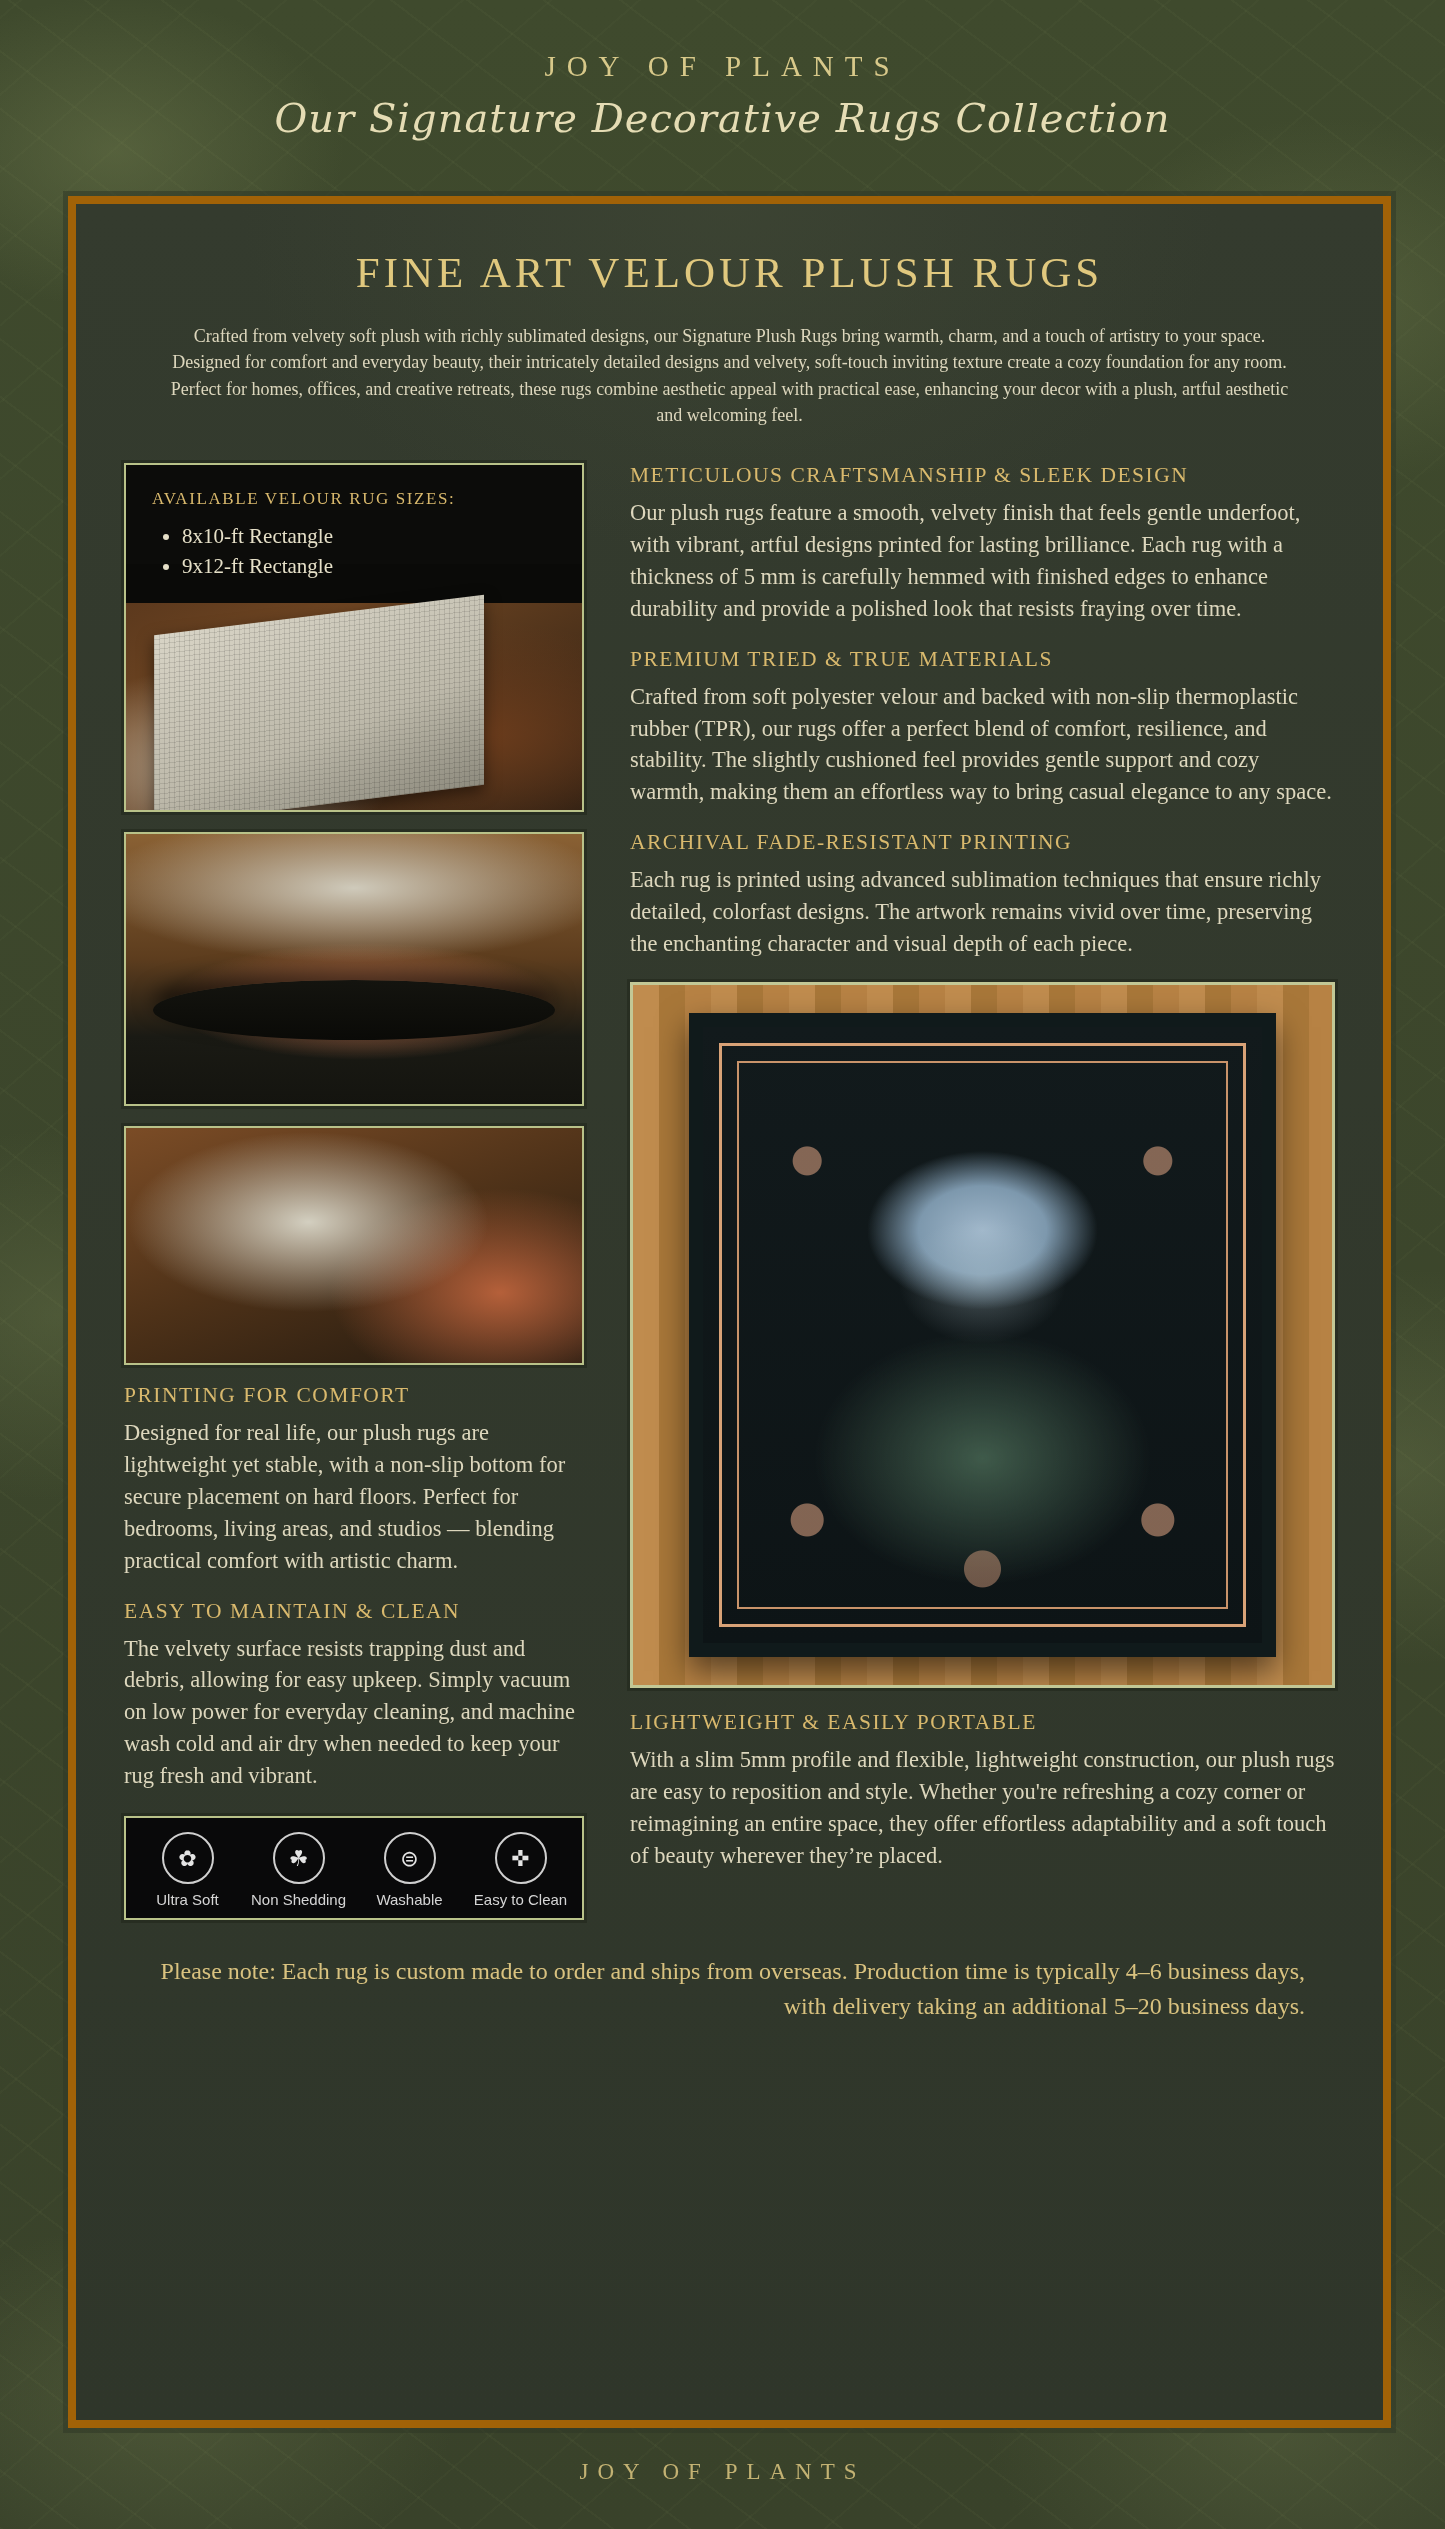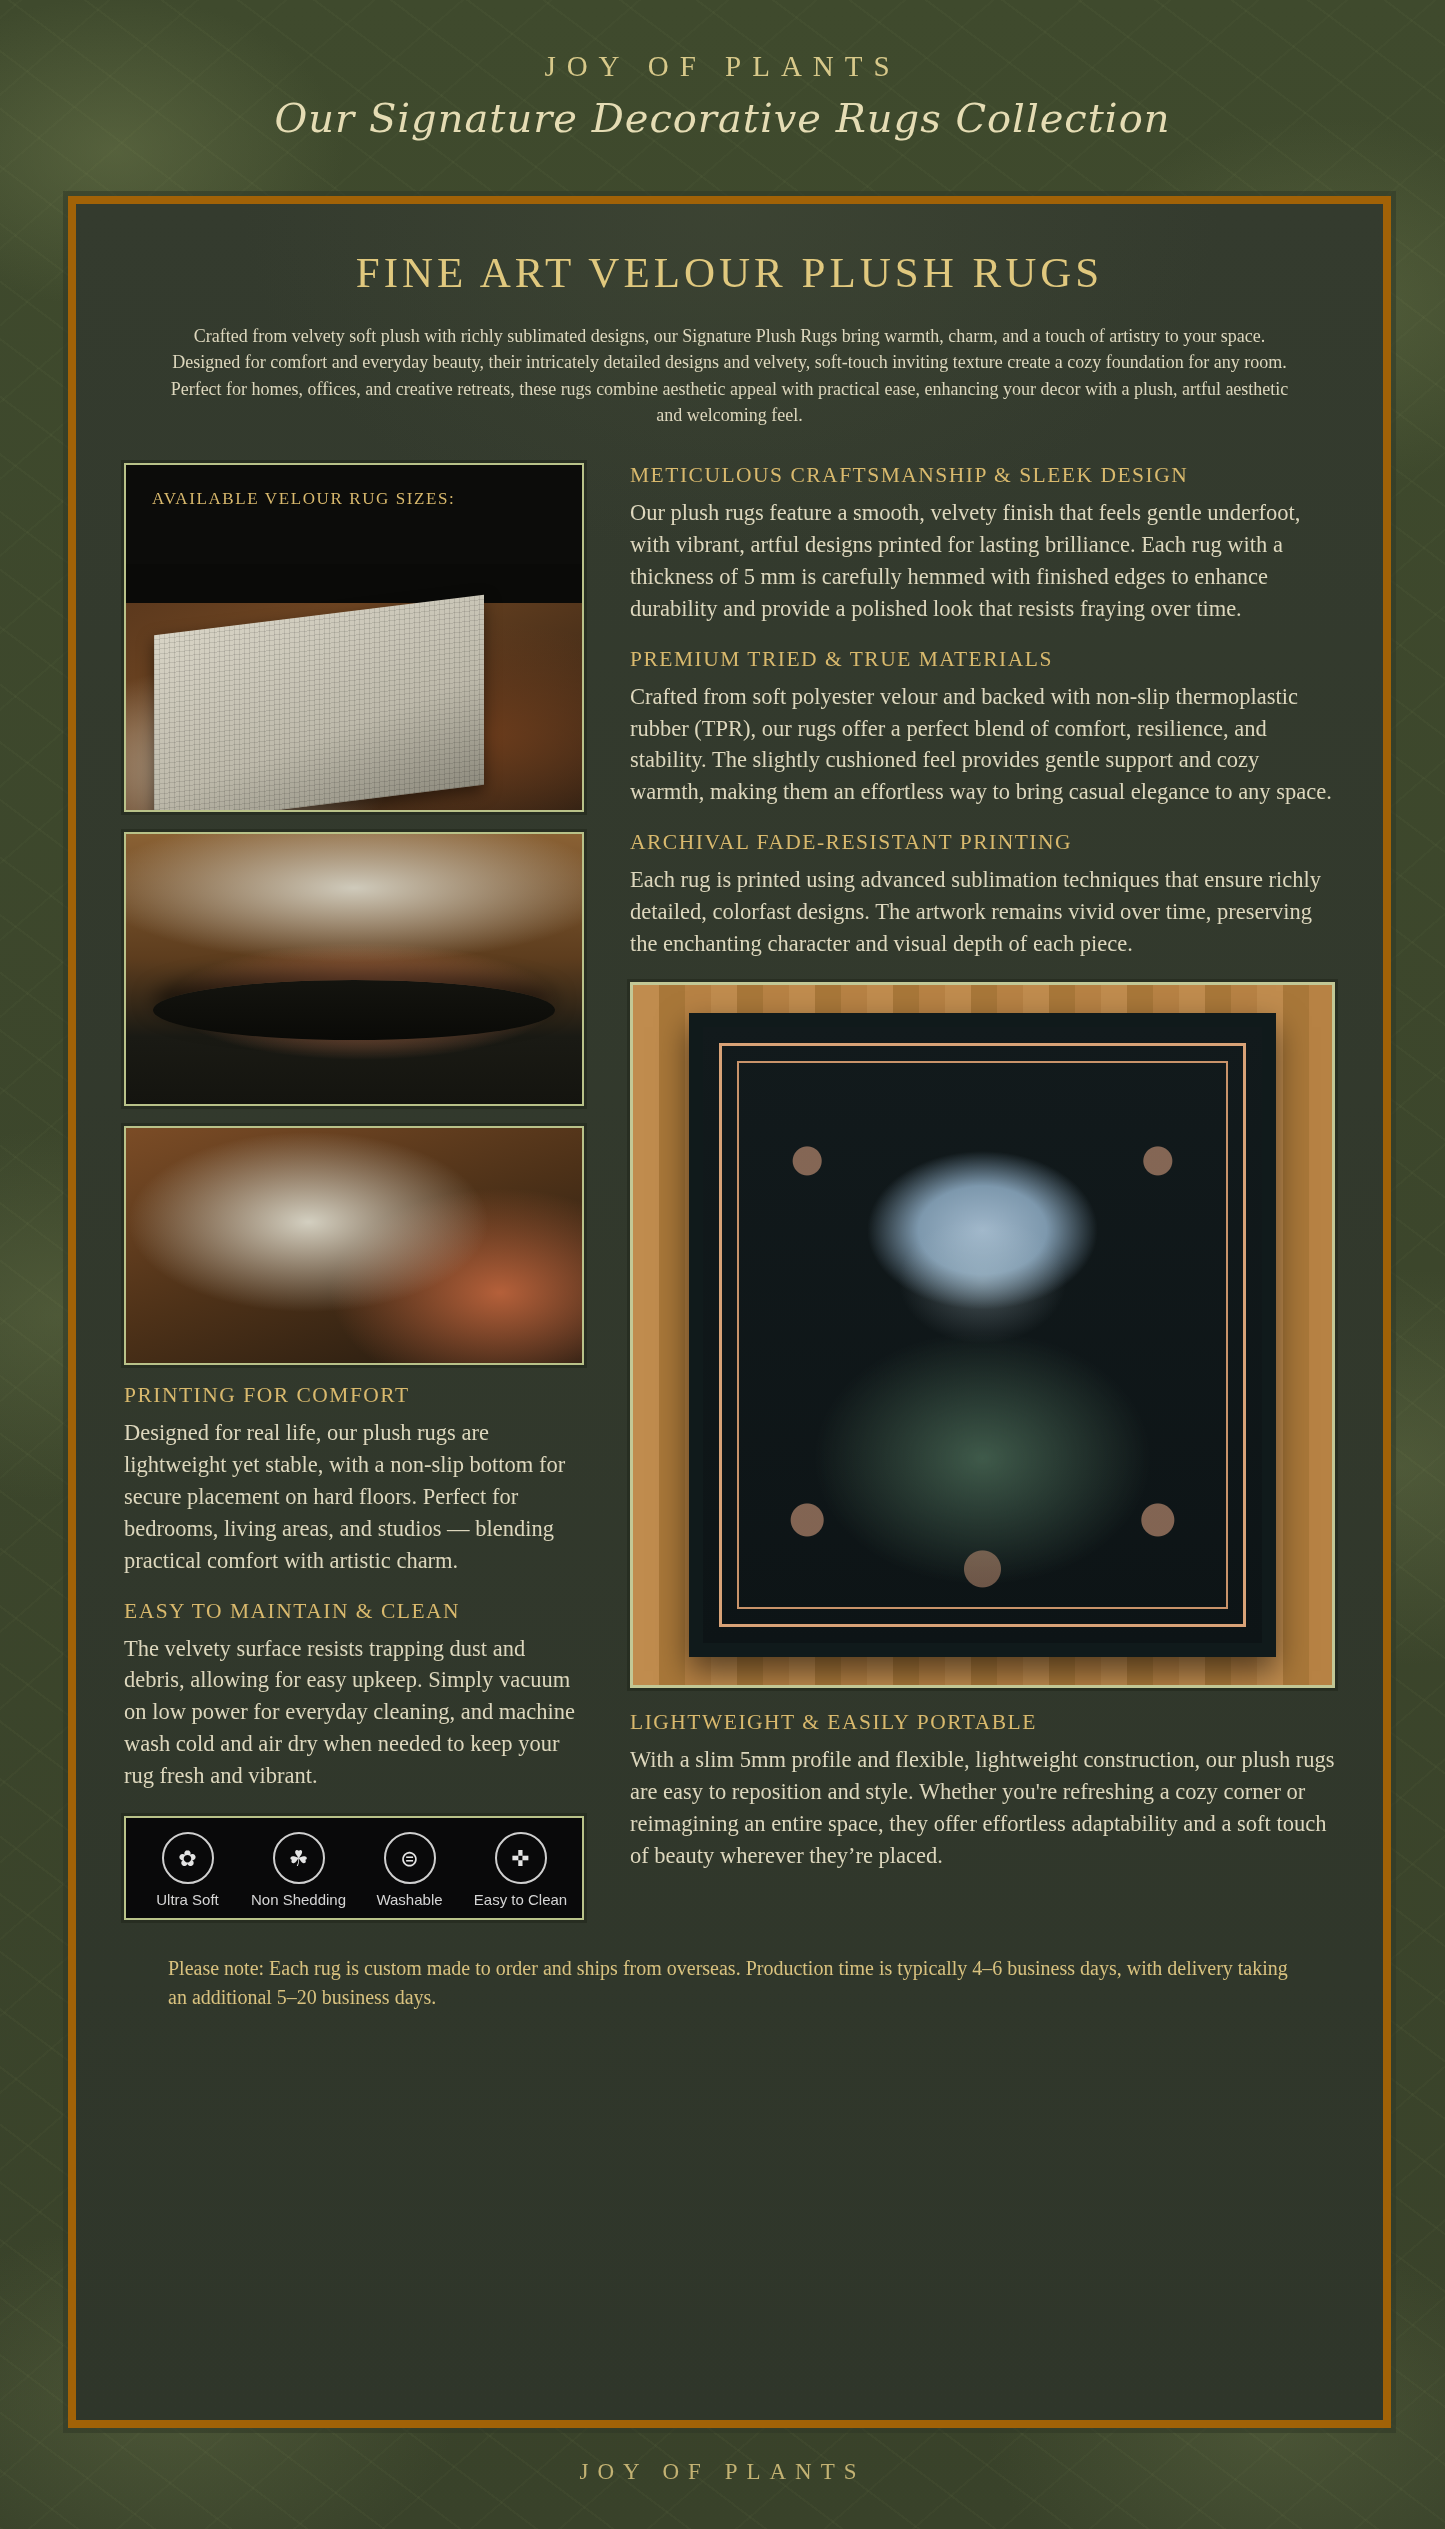--- a/index.html
+++ b/index.html
@@ -210,24 +210,24 @@
     width:48px;height:48px;border-radius:50%;
     border:2px solid #cfcfcf;
     display:flex;align-items:center;justify-content:center;
     color:#e4e4e4;font-size:22px;
     font-family:"DejaVu Sans", sans-serif;
   }
   .ico-label{color:#d5d5d5;font-size:15px;margin-top:7px;font-family:"Liberation Sans", sans-serif;}
 
   .note{
     color:#d9c27f;
-    font-size:20px;
+    font-size:24px;
     line-height:1.45;
-    text-align:left;
-    margin:34px 44px 0;
+    text-align:right;
+    margin:34px 30px 0;
   }
 
   
   .footer{
     position:absolute;left:0;right:0;bottom:44px;
     text-align:center;color:#c3b273;font-size:23px;letter-spacing:9px;
     z-index:3;
   }
 </style>
 </head>
@@ -248,20 +248,24 @@
     <p class="intro">Crafted from velvety soft plush with richly sublimated designs, our Signature Plush Rugs bring warmth, charm, and a touch of artistry to your space. Designed for comfort and everyday beauty, their intricately detailed designs and velvety, soft-touch inviting texture create a cozy foundation for any room. Perfect for homes, offices, and creative retreats, these rugs combine aesthetic appeal with practical ease, enhancing your decor with a plush, artful aesthetic and welcoming feel.</p>
 
     <div class="cols">
 
       <div class="col-left">
 
         <div class="photo photo1">
           <div class="mat-overlay"></div>
           <div class="sizes-box">
             <div class="sizes-title">AVAILABLE  VELOUR RUG SIZES:</div>
+            <ul class="sizes-list">
+              <li>8x10-ft Rectangle</li>
+              <li>9x12-ft Rectangle</li>
+            </ul>
           </div>
         </div>
 
         <div class="photo photo2"></div>
         <div class="photo photo3"></div>
 
         <h2 class="sec-h">PRINTING FOR COMFORT</h2>
         <p class="body">Designed for real life, our plush rugs are lightweight yet stable, with a non-slip bottom for secure placement on hard floors. Perfect for bedrooms, living areas, and studios — blending practical comfort with artistic charm.</p>
 
         <h2 class="sec-h">EASY TO MAINTAIN &amp; CLEAN</h2>

